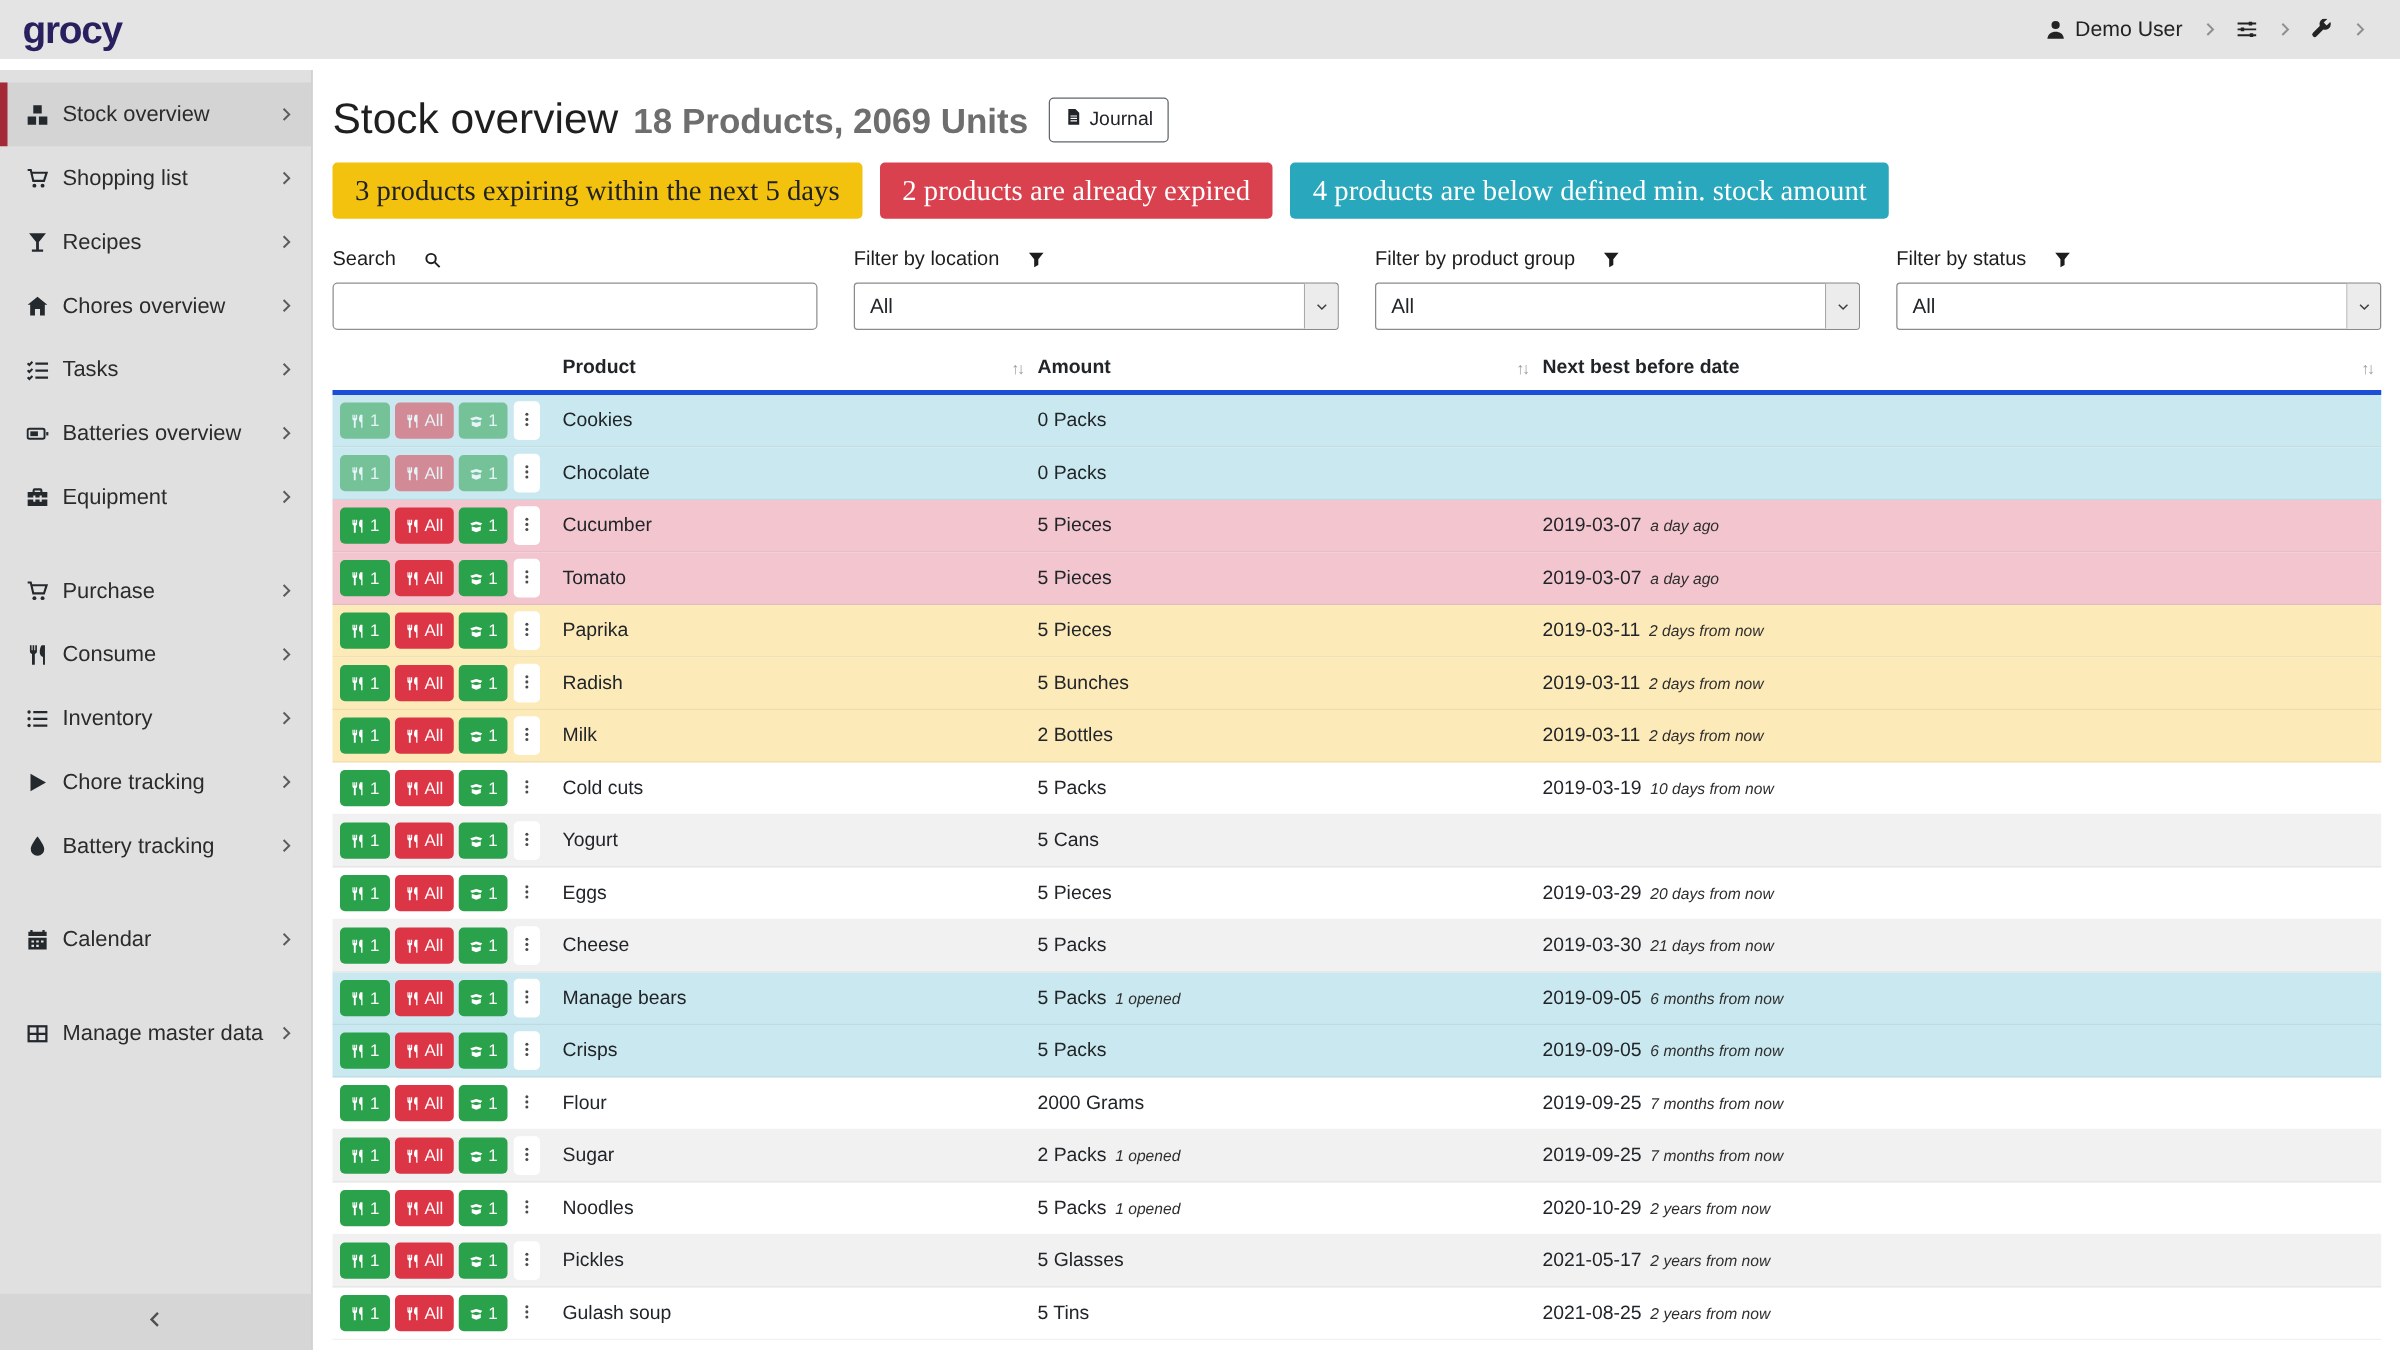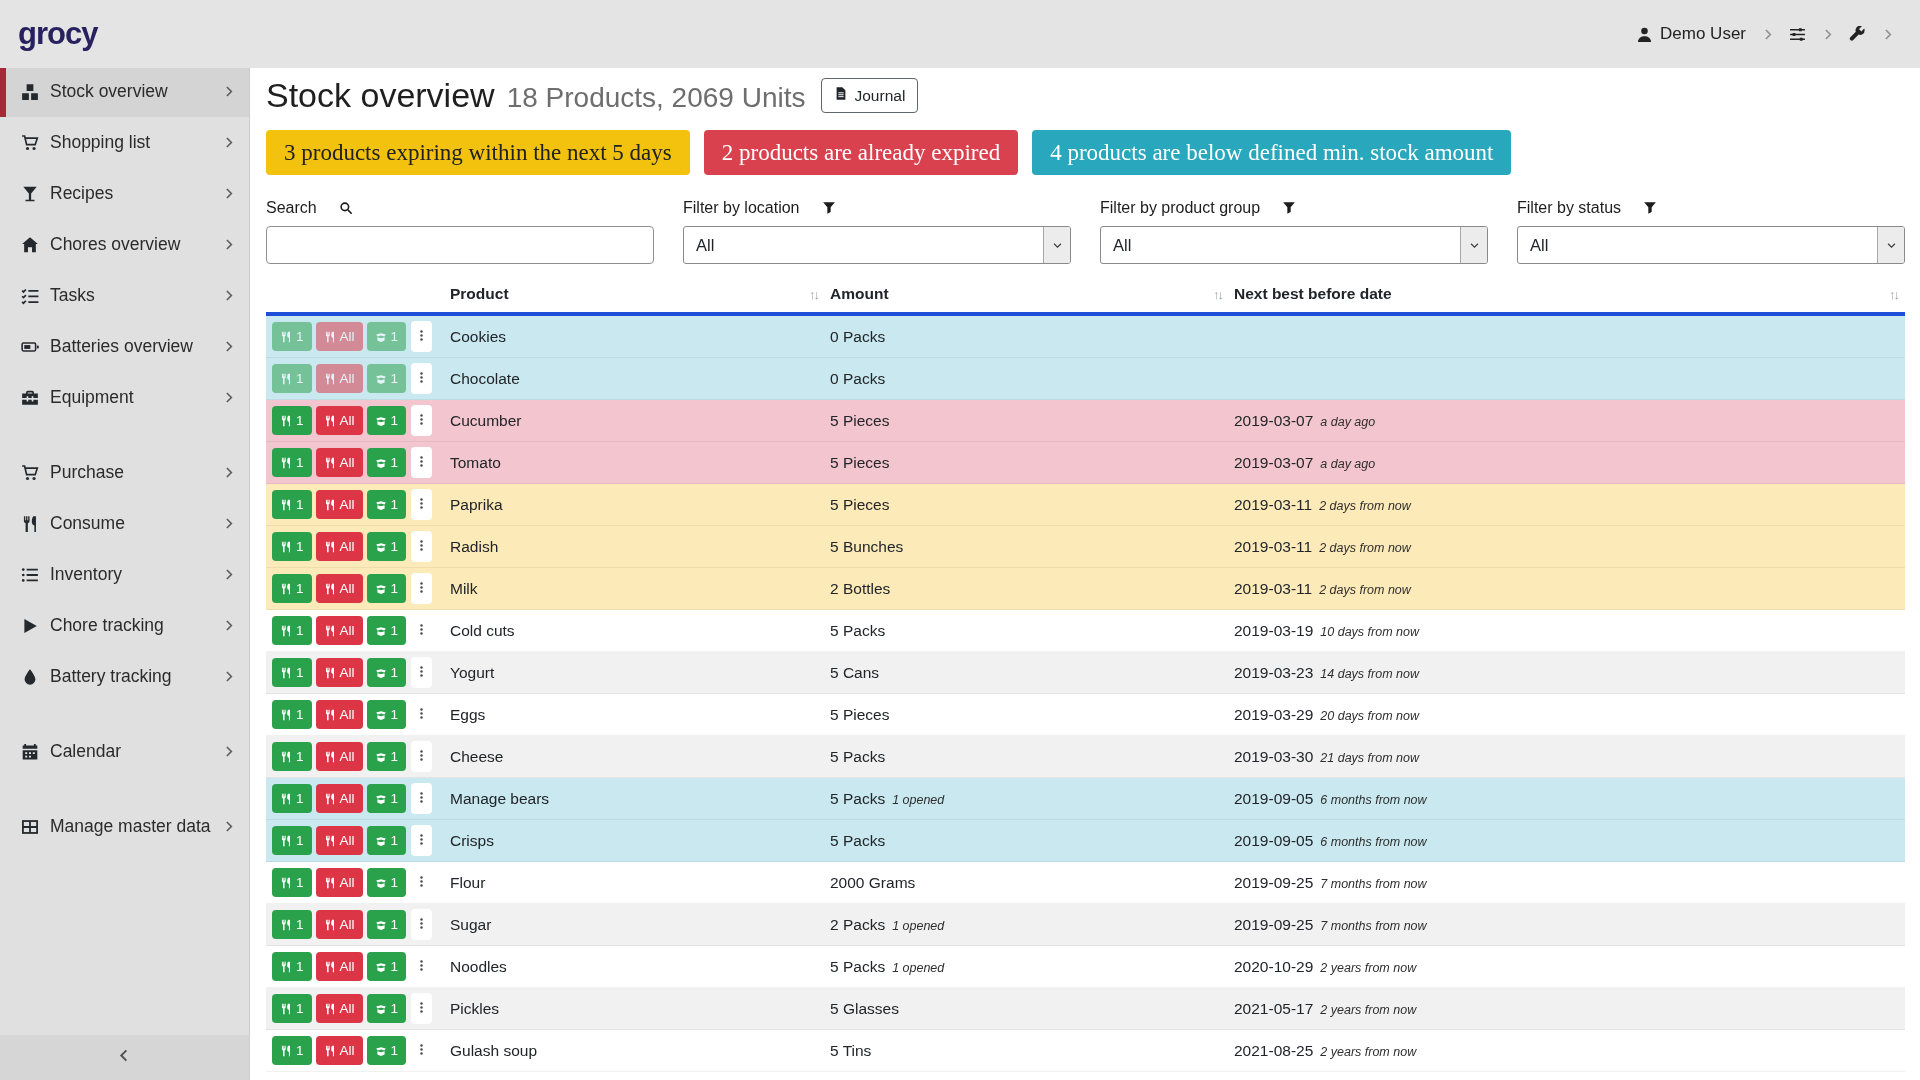--- a/index.html
+++ b/index.html
@@ -1,20 +1,20 @@
 <!DOCTYPE html>
 <html style="--brand: #29215f; --accent-red: #a32a36; --alert-yellow: #f3c20f; --alert-red: #d9414e; --alert-teal: #29a7bc; --row-info: #c9e8ef; --row-danger: #f3c6cf; --row-warning: #fdeab9; --btn-green: #2aa14b; --btn-red: #dc3545;"><head>
 <meta charset="utf-8">
 <style>
   *{box-sizing:border-box}
   html,body{margin:0;padding:0}
   body{width:1920px;height:1080px;overflow:hidden;font-family:"Liberation Sans",sans-serif;color:#212529;background:#fff}
 
   
-  .topbar{position:fixed;top:0;left:0;right:0;height:68px;background:#e4e4e4;display:flex;align-items:center;justify-content:space-between;padding:0 26px 0 18px;z-index:5}
+  .topbar{position:fixed;top:0;left:0;right:0;height:47px;background:#e4e4e4;display:flex;align-items:center;justify-content:space-between;padding:0 26px 0 18px;z-index:5}
   .brand{font-size:31px;font-weight:800;color:#29215f;letter-spacing:-1px;cursor:pointer}
   .top-right{display:flex;align-items:center;gap:15px;font-size:17px}
   .top-item{display:flex;align-items:center;gap:7px;color:#232323;cursor:pointer}
   .top-item .icon{display:flex}
   .top-item .icon svg{width:17px;height:17px}
   .chev{display:flex;color:#8f8f8f}
   .chev svg{width:13px;height:13px}
 
   
   .sidebar{position:fixed;top:56px;left:0;bottom:0;width:250px;background:#e0e0e0;border-right:1px solid #cccccc;padding-top:10px}
@@ -25,21 +25,21 @@
   .nav-item.gap{margin-top:24px}
   .nav-chev{margin-left:auto;display:flex;color:#5c5c5c}
   .nav-chev svg{width:13px;height:13px}
   .collapse-bar{position:absolute;bottom:0;left:0;right:0;height:45px;background:#d6d6d6;display:flex;align-items:center;justify-content:center;color:#4f4f4f;cursor:pointer}
   .collapse-bar svg{width:15px;height:15px}
 
   
   main{position:absolute;top:56px;left:250px;right:0;padding:12px 15px 0 16px}
   .title-row{display:flex;align-items:center;gap:16px;margin:8px 0 6px}
   h1{margin:0;font-size:34px;font-weight:500;color:#1f1f1f;display:flex;align-items:baseline;gap:12px}
-  .subtitle{font-size:28px;color:#6e6e6e;font-weight:400}
+  .subtitle{font-size:28px;color:#6e6e6e;font-weight:700}
   .journal-btn{display:inline-flex;align-items:center;gap:6px;background:#fff;border:1px solid #5f666c;border-radius:4px;padding:7px 12px;font-size:15.5px;color:#212529;font-family:Liberation Sans, sans-serif;cursor:pointer}
   .journal-btn svg{width:14px;height:15px}
 
   .alerts{display:flex;gap:14px;margin:15px 0 24px}
   .alert-btn{border:none;border-radius:4px;height:45px;padding:0 18px;font-size:23px;font-family:Liberation Serif, serif;cursor:pointer}
   .alert-warning{background:var(--alert-yellow);color:#212121}
   .alert-danger{background:var(--alert-red);color:#fff}
   .alert-info{background:var(--alert-teal);color:#fff}
 
   
@@ -849,24 +849,20 @@
                 </svg></span>
       </button>
     </div>
     <div class="cell pcell">
             <span>Yogurt</span>
           </div>
     <div class="cell acell">
       <span>5 Cans</span>
       <span class="note"></span>
     </div>
-    <div class="cell dcell">
-      <span>2019-03-23</span>
-      <span class="note">14 days from now</span>
-    </div>
   </div>
         <div class="trow">
     <div class="cell actions">
       <button class="btn green">
         <span class="icon">
                 <svg viewBox="0 0 16 16">
                   <path fill="currentColor" d="M2.6 1h1.2v3.6h.7V1h1.2v3.6h.7V1h1.2v4.4c0 1-.6 1.7-1.5 1.9V15H4.1V7.3c-.9-.2-1.5-.9-1.5-1.9V1zM11 1h2.3v14h-1.4V9.4c-1.6-.4-2.5-2-2.3-4C9.7 3.3 10.2 1.9 11 1z"></path>
                 </svg>
               </span>
         <span>1</span>

